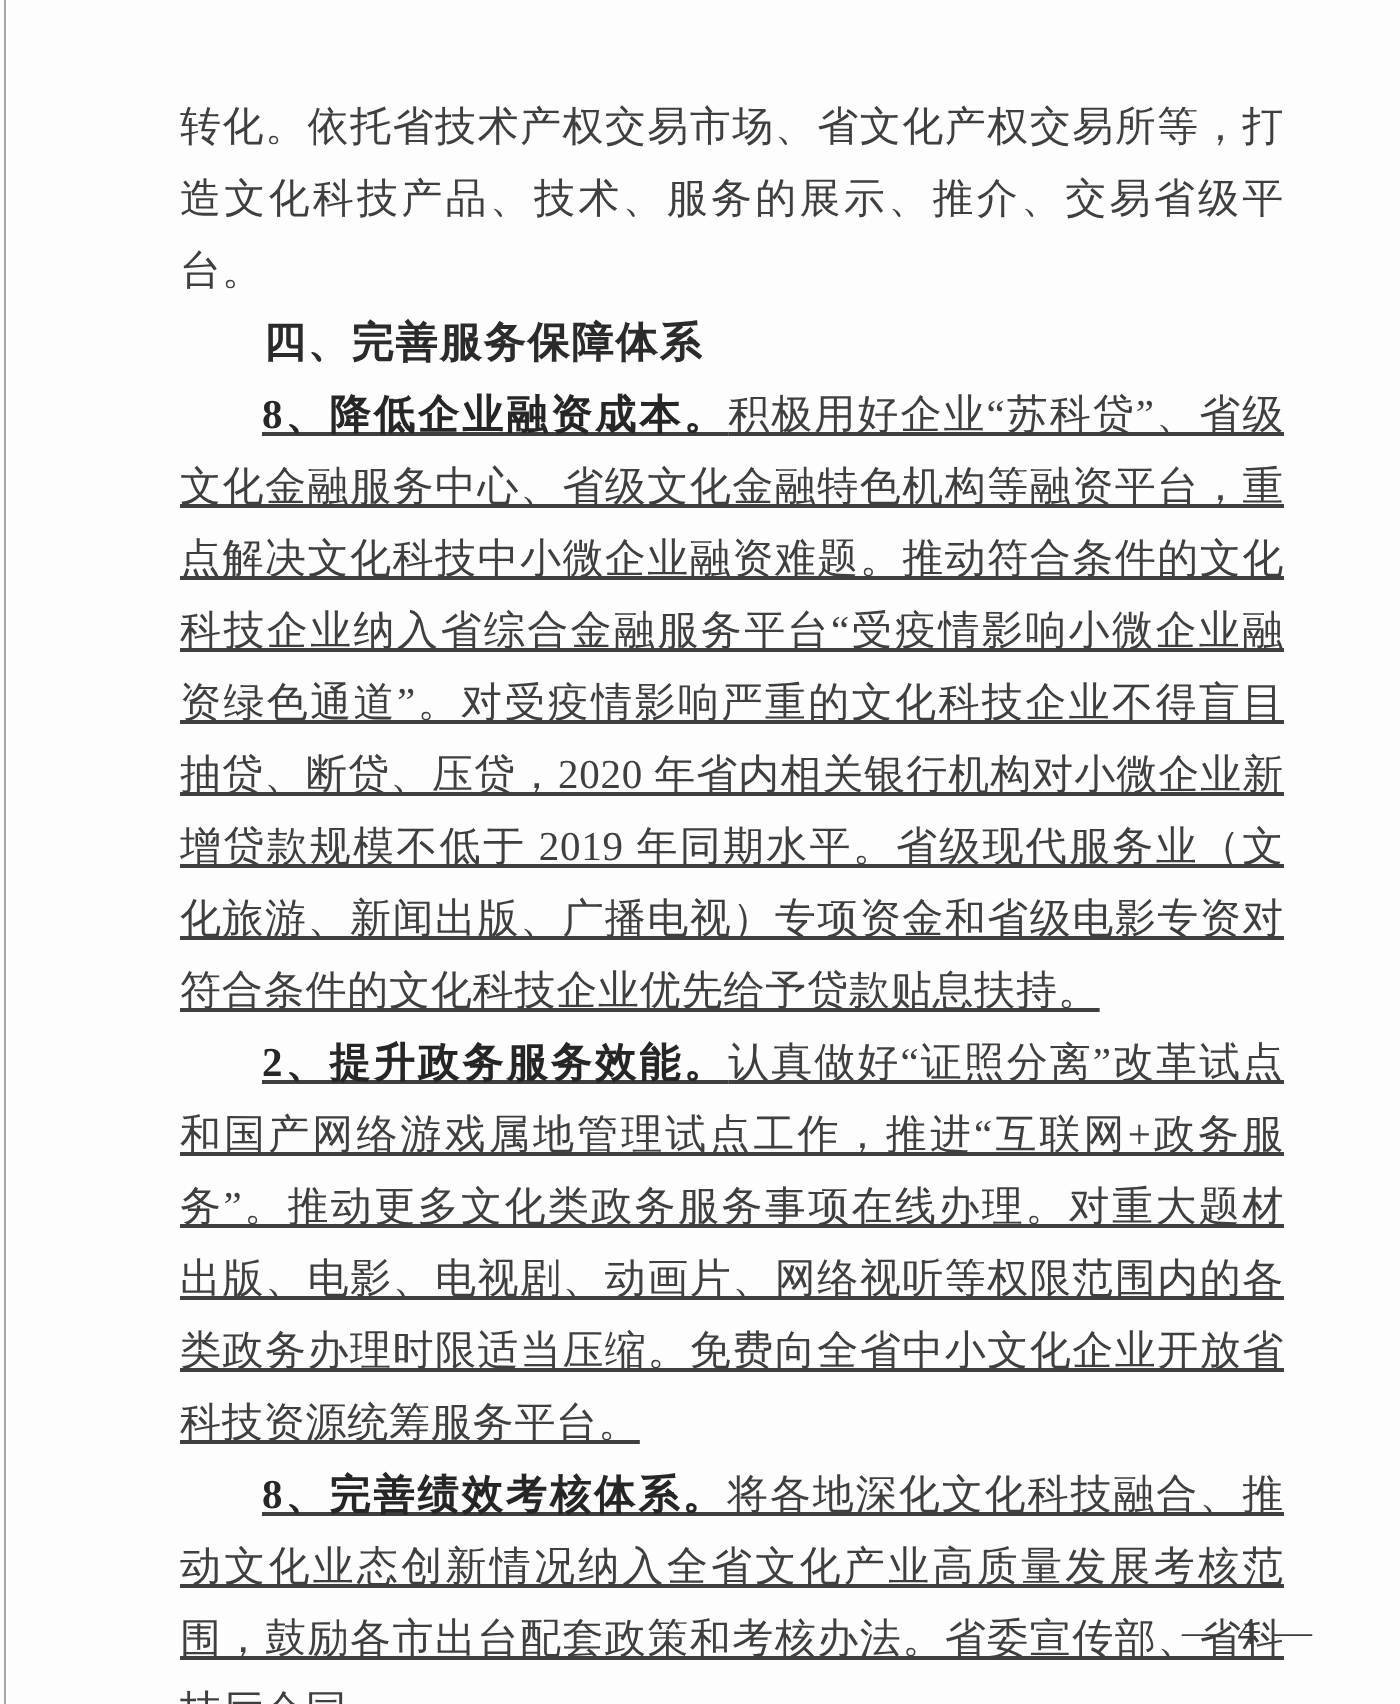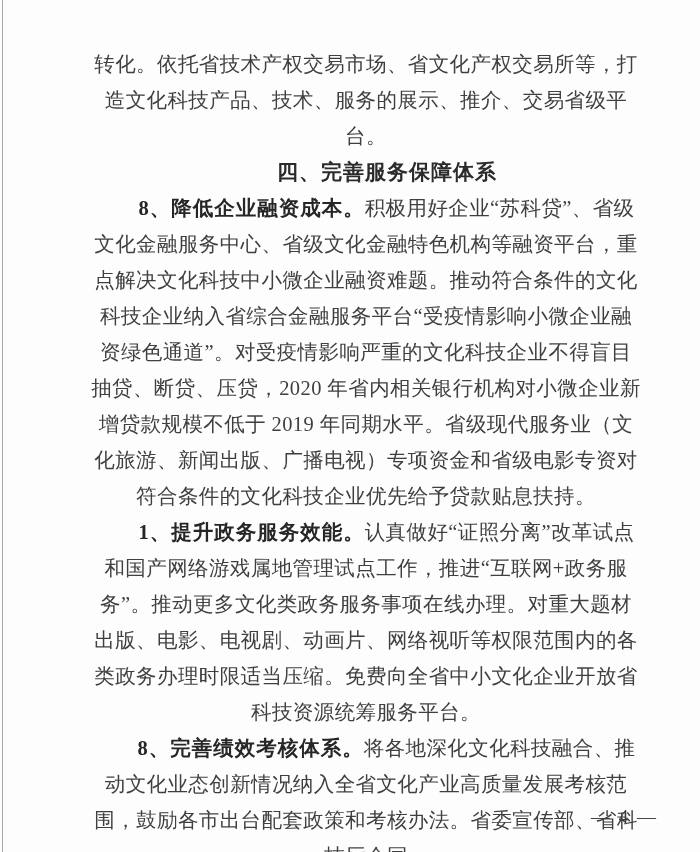--- a/index.html
+++ b/index.html
@@ -31,24 +31,24 @@
     top: 46px;
     width: 552px;
     font-size: 20.5px;
     line-height: 36px;
     letter-spacing: 0.4px;
     color: #3f3f3f;
     text-align: justify;
   }
   .content p {
     margin: 0;
-    text-align: center;
   }
   p.para-indent {
     text-indent: 2em;
+    text-decoration: underline;
   }
   .section-heading {
     margin: 9px 0 3px 0;
     text-indent: 2em;
     font-family: "Liberation Sans", "DejaVu Sans", sans-serif;
     font-weight: 700;
     font-size: 21px;
     line-height: 36px;
     letter-spacing: 1px;
     color: #2b2b2b;
@@ -76,21 +76,21 @@
   <div class="edge-line"></div>
 
   <div class="content">
 
     <p class="para"><span>转化。依托省技术产权交易市场、省文化产权交易所等，打造文化科技产品、技术、服务的展示、推介、交易省级平台。</span></p>
 
     <p class="section-heading"><span>四、完善服务保障体系</span></p>
 
     <p class="para para-indent"><span class="item-lead">8、降低企业融资成本。</span><span>积极用好企业“苏科贷”、省级文化金融服务中心、省级文化金融特色机构等融资平台，重点解决文化科技中小微企业融资难题。推动符合条件的文化科技企业纳入省综合金融服务平台“受疫情影响小微企业融资绿色通道”。对受疫情影响严重的文化科技企业不得盲目抽贷、断贷、压贷，2020 年省内相关银行机构对小微企业新增贷款规模不低于 2019 年同期水平。省级现代服务业（文化旅游、新闻出版、广播电视）专项资金和省级电影专资对符合条件的文化科技企业优先给予贷款贴息扶持。</span></p>
 
-    <p class="para para-indent"><span class="item-lead">1、提升政务服务效能。</span><span>认真做好“证照分离”改革试点和国产网络游戏属地管理试点工作，推进“互联网+政务服务”。推动更多文化类政务服务事项在线办理。对重大题材出版、电影、电视剧、动画片、网络视听等权限范围内的各类政务办理时限适当压缩。免费向全省中小文化企业开放省科技资源统筹服务平台。</span></p>
+    <p class="para para-indent"><span class="item-lead">2、提升政务服务效能。</span><span>认真做好“证照分离”改革试点和国产网络游戏属地管理试点工作，推进“互联网+政务服务”。推动更多文化类政务服务事项在线办理。对重大题材出版、电影、电视剧、动画片、网络视听等权限范围内的各类政务办理时限适当压缩。免费向全省中小文化企业开放省科技资源统筹服务平台。</span></p>
 
     <p class="para para-indent"><span class="item-lead">8、完善绩效考核体系。</span><span>将各地深化文化科技融合、推动文化业态创新情况纳入全省文化产业高质量发展考核范围，鼓励各市出台配套政策和考核办法。省委宣传部、省科技厅会同</span></p>
 
   </div>
 
   <div class="page-number">— 4 —</div>
 
 </div>
 
 </body></html>

